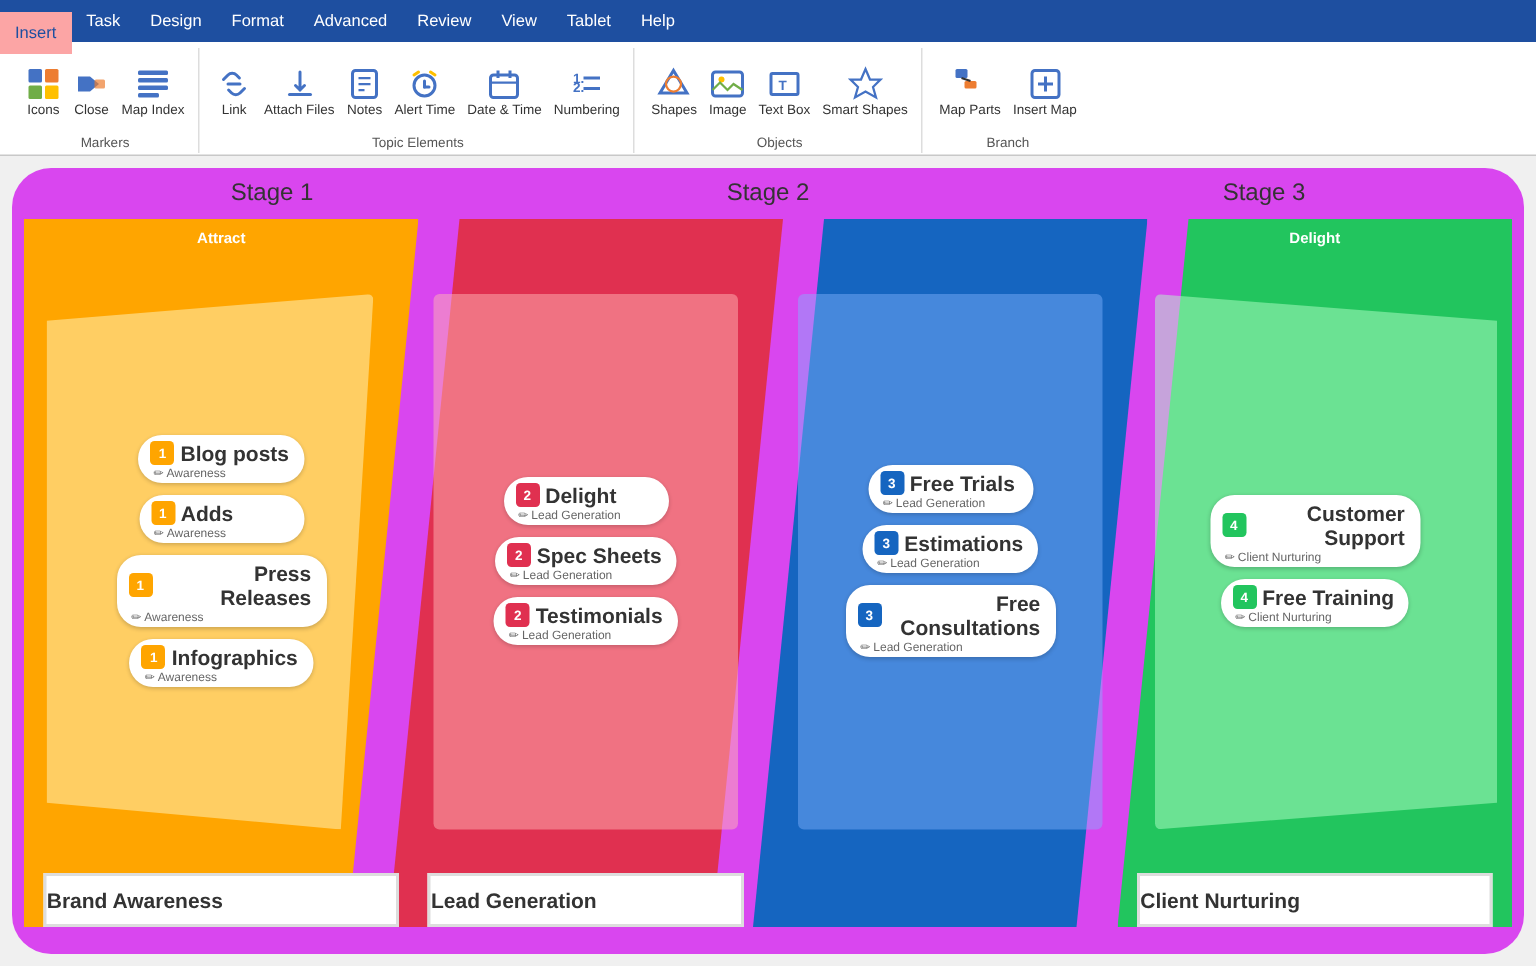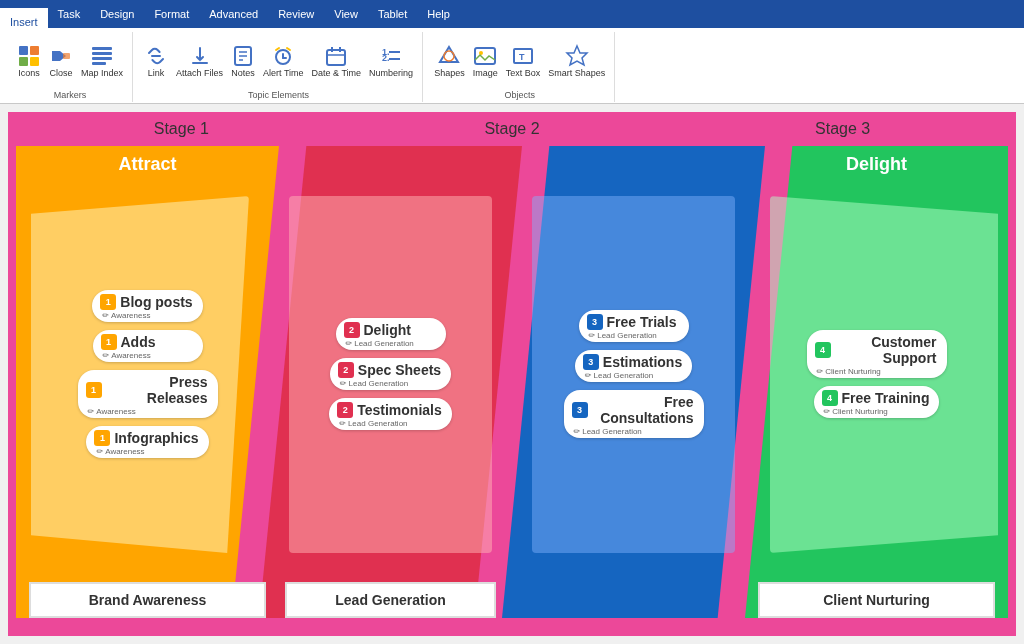--- a/index.html
+++ b/index.html
@@ -1,44 +1,44 @@
 <!DOCTYPE html>
 <html><head>
   <meta charset="utf-8">
   <style>
     * { box-sizing: border-box; margin: 0; padding: 0; }
     body { font-family: 'Segoe UI', Arial, sans-serif; background: #f0f0f0; width: 1024px; height: 644px; overflow: hidden; }
 
     
     #toolbar { background: #1e4fa0; height: 28px; display: flex; align-items: center; }
     .tab-item { color: white; font-size: 11px; padding: 0 10px; height: 100%; display: flex; align-items: center; cursor: pointer; }
-    .tab-item.active { background: #ffffff; color: #1e4fa0; margin-top: 16px; }
+    .tab-item.active { background: #fca5a5; color: #1e4fa0; margin-top: 16px; }
 
     
     #ribbon { background: white; border-bottom: 1px solid #c8c8c8; padding: 4px 8px; height: 76px; }
     .ribbon-row1 { display: flex; align-items: flex-start; gap: 2px; height: 70px; }
     .ribbon-group { display: flex; flex-direction: column; align-items: center; border-right: 1px solid #ddd; padding: 2px 6px; height: 100%; }
     .ribbon-group-label { font-size: 9px; color: #555; margin-top: auto; padding-top: 2px; }
     .ribbon-items { display: flex; gap: 2px; align-items: center; flex: 1; }
     .ribbon-btn { display: flex; flex-direction: column; align-items: center; font-size: 9px; color: #333; cursor: pointer; padding: 2px 3px; min-width: 28px; }
     .ribbon-icon { width: 24px; height: 24px; display: flex; align-items: center; justify-content: center; font-size: 16px; }
 
     
-    #main { background: #ec4899; margin: 8px; padding: 8px; height: calc(644px - 76px - 28px - 16px); }
+    #main { background: #d946ef; margin: 8px; padding: 8px; height: calc(644px - 76px - 28px - 16px); border-radius: 26px; }
 
     
     .stages-container { width: 100%; height: 100%; }
     .stage-headers { display: flex; justify-content: space-around; margin-bottom: 8px; }
     .stage-header { font-size: 16px; font-weight: 400; color: #333; text-align: center; flex: 1; }
 
     
     .stage-col { flex: 1; position: relative; }
 
-    .stage-title-bar { position: absolute; top: 0; left: 0; right: 0; text-align: center; padding: 8px 0; font-size: 18px; font-weight: bold; color: white; z-index: 10; }
-    .stage-bottom-bar { position: absolute; bottom: 0; left: 5%; right: 5%; background: white; text-align: center; padding: 8px 0; font-size: 14px; font-weight: bold; color: #333; border: 2px solid #ddd; z-index: 10; }
+    .stage-title-bar { position: absolute; top: 0; left: 0; right: 0; text-align: center; padding: 8px 0; font-size: 10px; font-weight: bold; color: white; z-index: 10; }
+    .stage-bottom-bar { position: absolute; bottom: 0; left: 5%; right: 5%; background: white; text-align: left; padding: 8px 0; font-size: 14px; font-weight: bold; color: #333; border: 2px solid #ddd; z-index: 10; }
     .stage-bottom-bar.stage2-bottom { left: 8%; right: 8%; }
 
     .stage-content { position: absolute; top: 44px; left: 0; right: 0; bottom: 60px; display: flex; flex-direction: column; align-items: center; justify-content: center; gap: 8px; z-index: 10; padding: 0 8px; }
 
     
     .topic-card { background: white; border-radius: 16px; padding: 4px 10px 2px 8px; min-width: 110px; max-width: 140px; box-shadow: 0 1px 3px rgba(0,0,0,0.2); }
     .topic-title-row { display: flex; align-items: center; gap: 4px; }
     .topic-num { width: 16px; height: 16px; border-radius: 3px; display: flex; align-items: center; justify-content: center; font-size: 9px; font-weight: bold; color: white; flex-shrink: 0; }
     .num-yellow { background: #FFA500; }
     .num-red { background: #e03050; }
@@ -207,20 +207,45 @@
             <svg width="24" height="24" viewBox="0 0 24 24">
                 <polygon points="12,2 15,9 22,9 17,14 19,21 12,17 5,21 7,14 2,9 9,9" fill="none" stroke="#4472C4" stroke-width="1.5"></polygon>
               </svg>
           </div>
           <span>Smart Shapes</span>
         </div>
       </div>
       <div class="ribbon-group-label">Objects</div>
     </div>
 
+    <div class="ribbon-group" style="border-right: none;">
+      <div class="ribbon-items">
+        <div class="ribbon-btn">
+          <div class="ribbon-icon">
+            <svg width="24" height="24" viewBox="0 0 24 24">
+                <rect x="2" y="2" width="8" height="6" rx="1" fill="#4472C4"></rect>
+                <rect x="8" y="10" width="8" height="5" rx="1" fill="#ED7D31"></rect>
+                <line x1="6" y1="8" x2="12" y2="10" stroke="#333" stroke-width="1.5"></line>
+              </svg>
+          </div>
+          <span>Map Parts</span>
+        </div>
+        <div class="ribbon-btn">
+          <div class="ribbon-icon">
+            <svg width="24" height="24" viewBox="0 0 24 24">
+                <rect x="3" y="3" width="18" height="18" rx="2" fill="none" stroke="#4472C4" stroke-width="2"></rect>
+                <line x1="12" y1="7" x2="12" y2="17" stroke="#4472C4" stroke-width="2"></line>
+                <line x1="7" y1="12" x2="17" y2="12" stroke="#4472C4" stroke-width="2"></line>
+              </svg>
+          </div>
+          <span>Insert Map</span>
+        </div>
+      </div>
+      <div class="ribbon-group-label">Branch</div>
+    </div>
   </div>
 </div>
 
 <div id="main">
   <div class="stages-container">
 
     <div class="stage-headers">
       <div class="stage-header">Stage 1</div>
       <div class="stage-header">Stage 2</div>
       <div class="stage-header">Stage 3</div>

